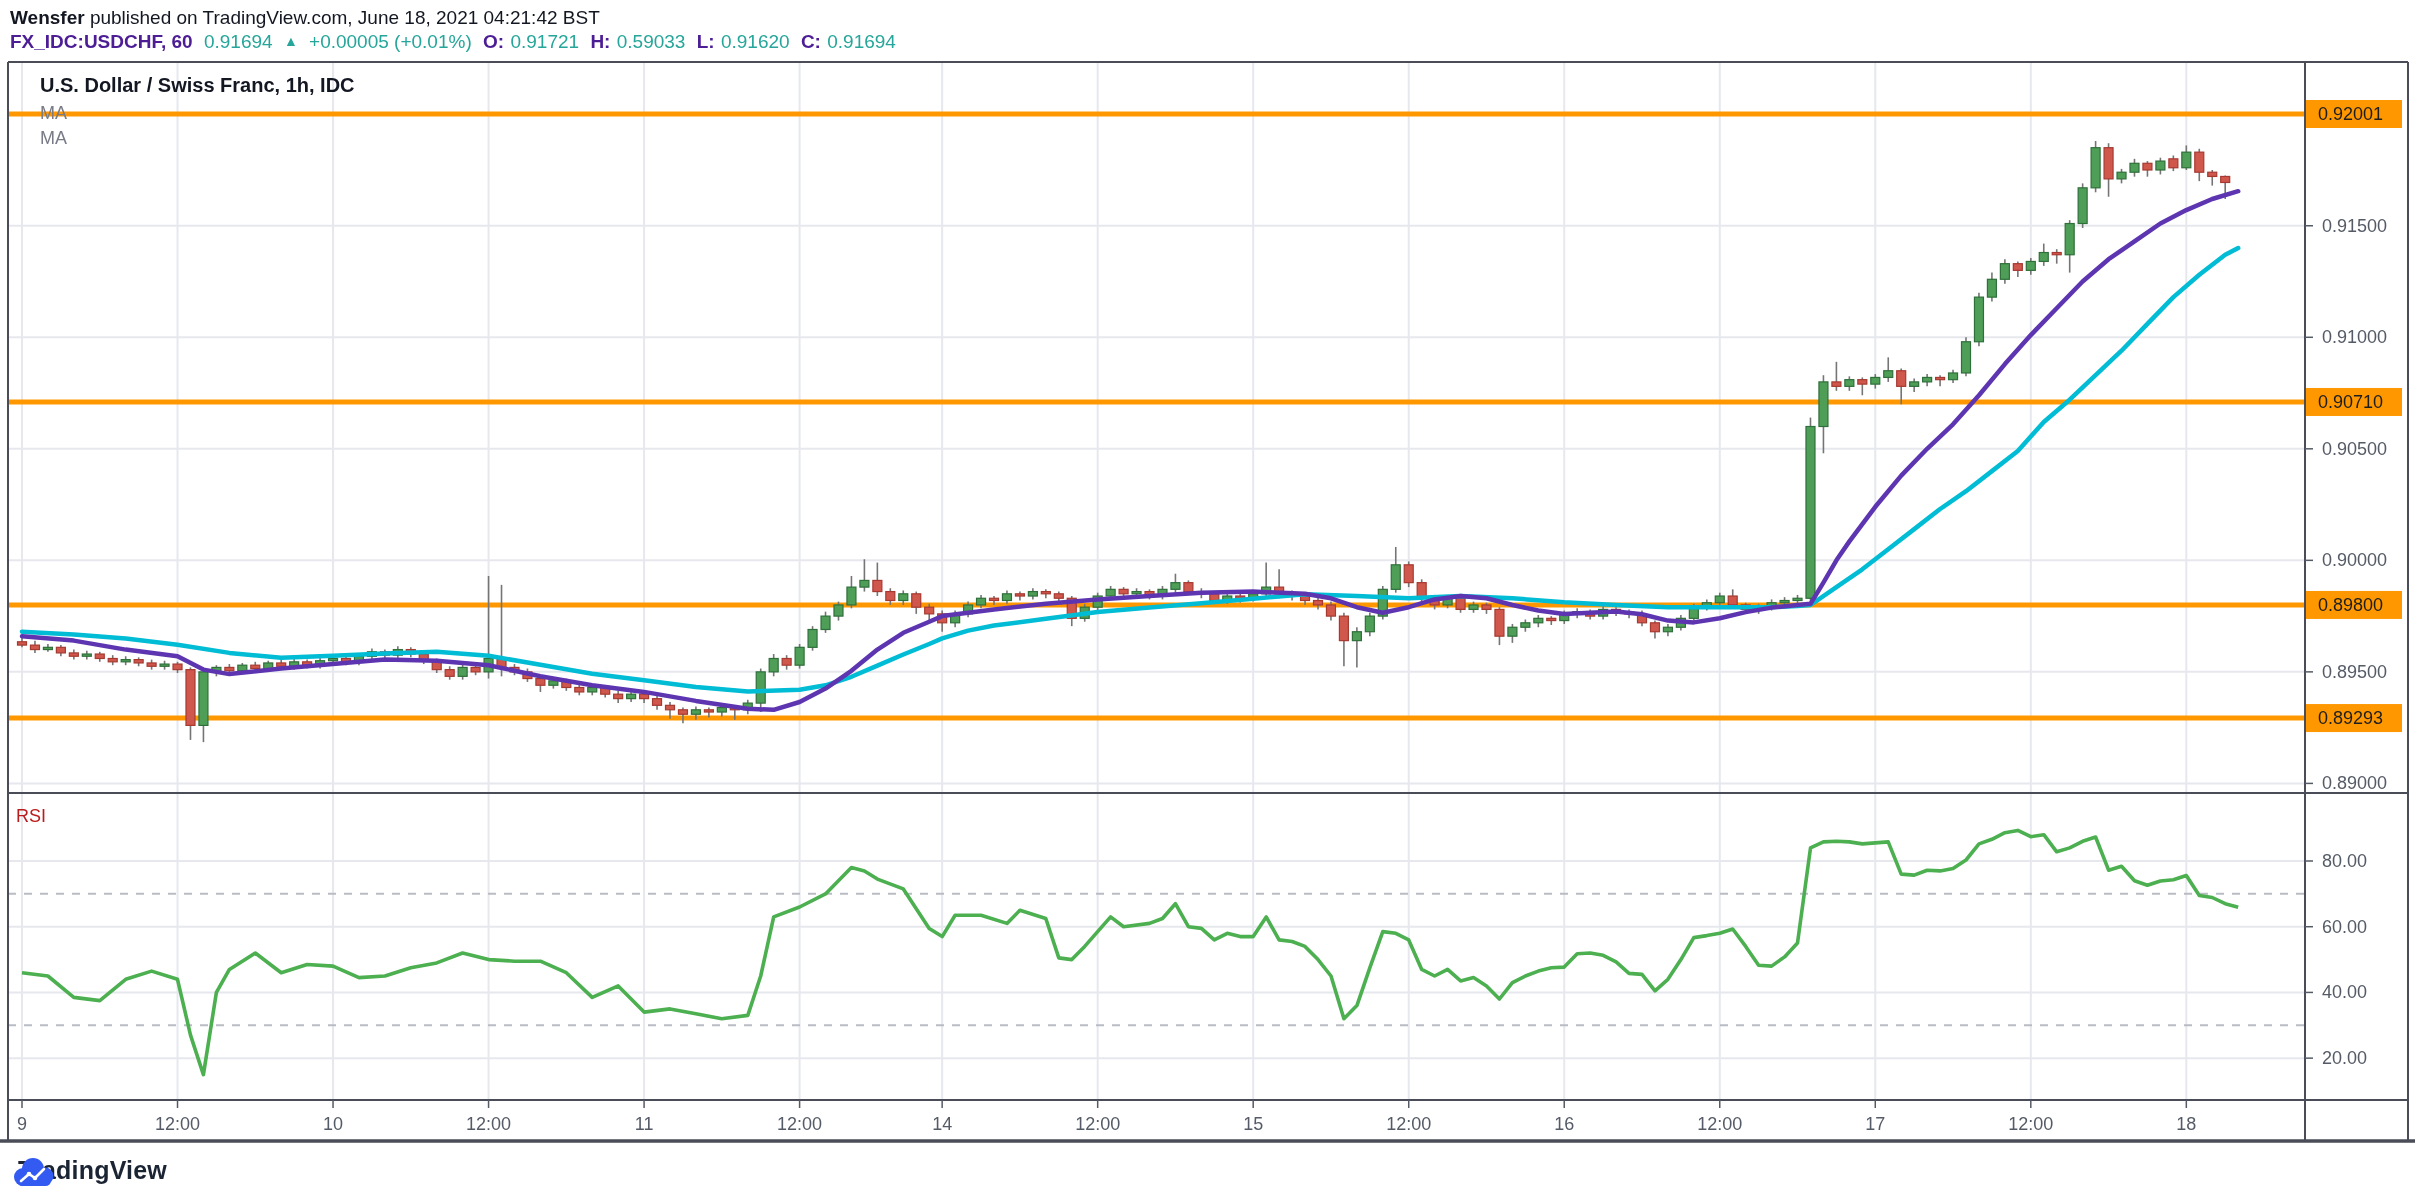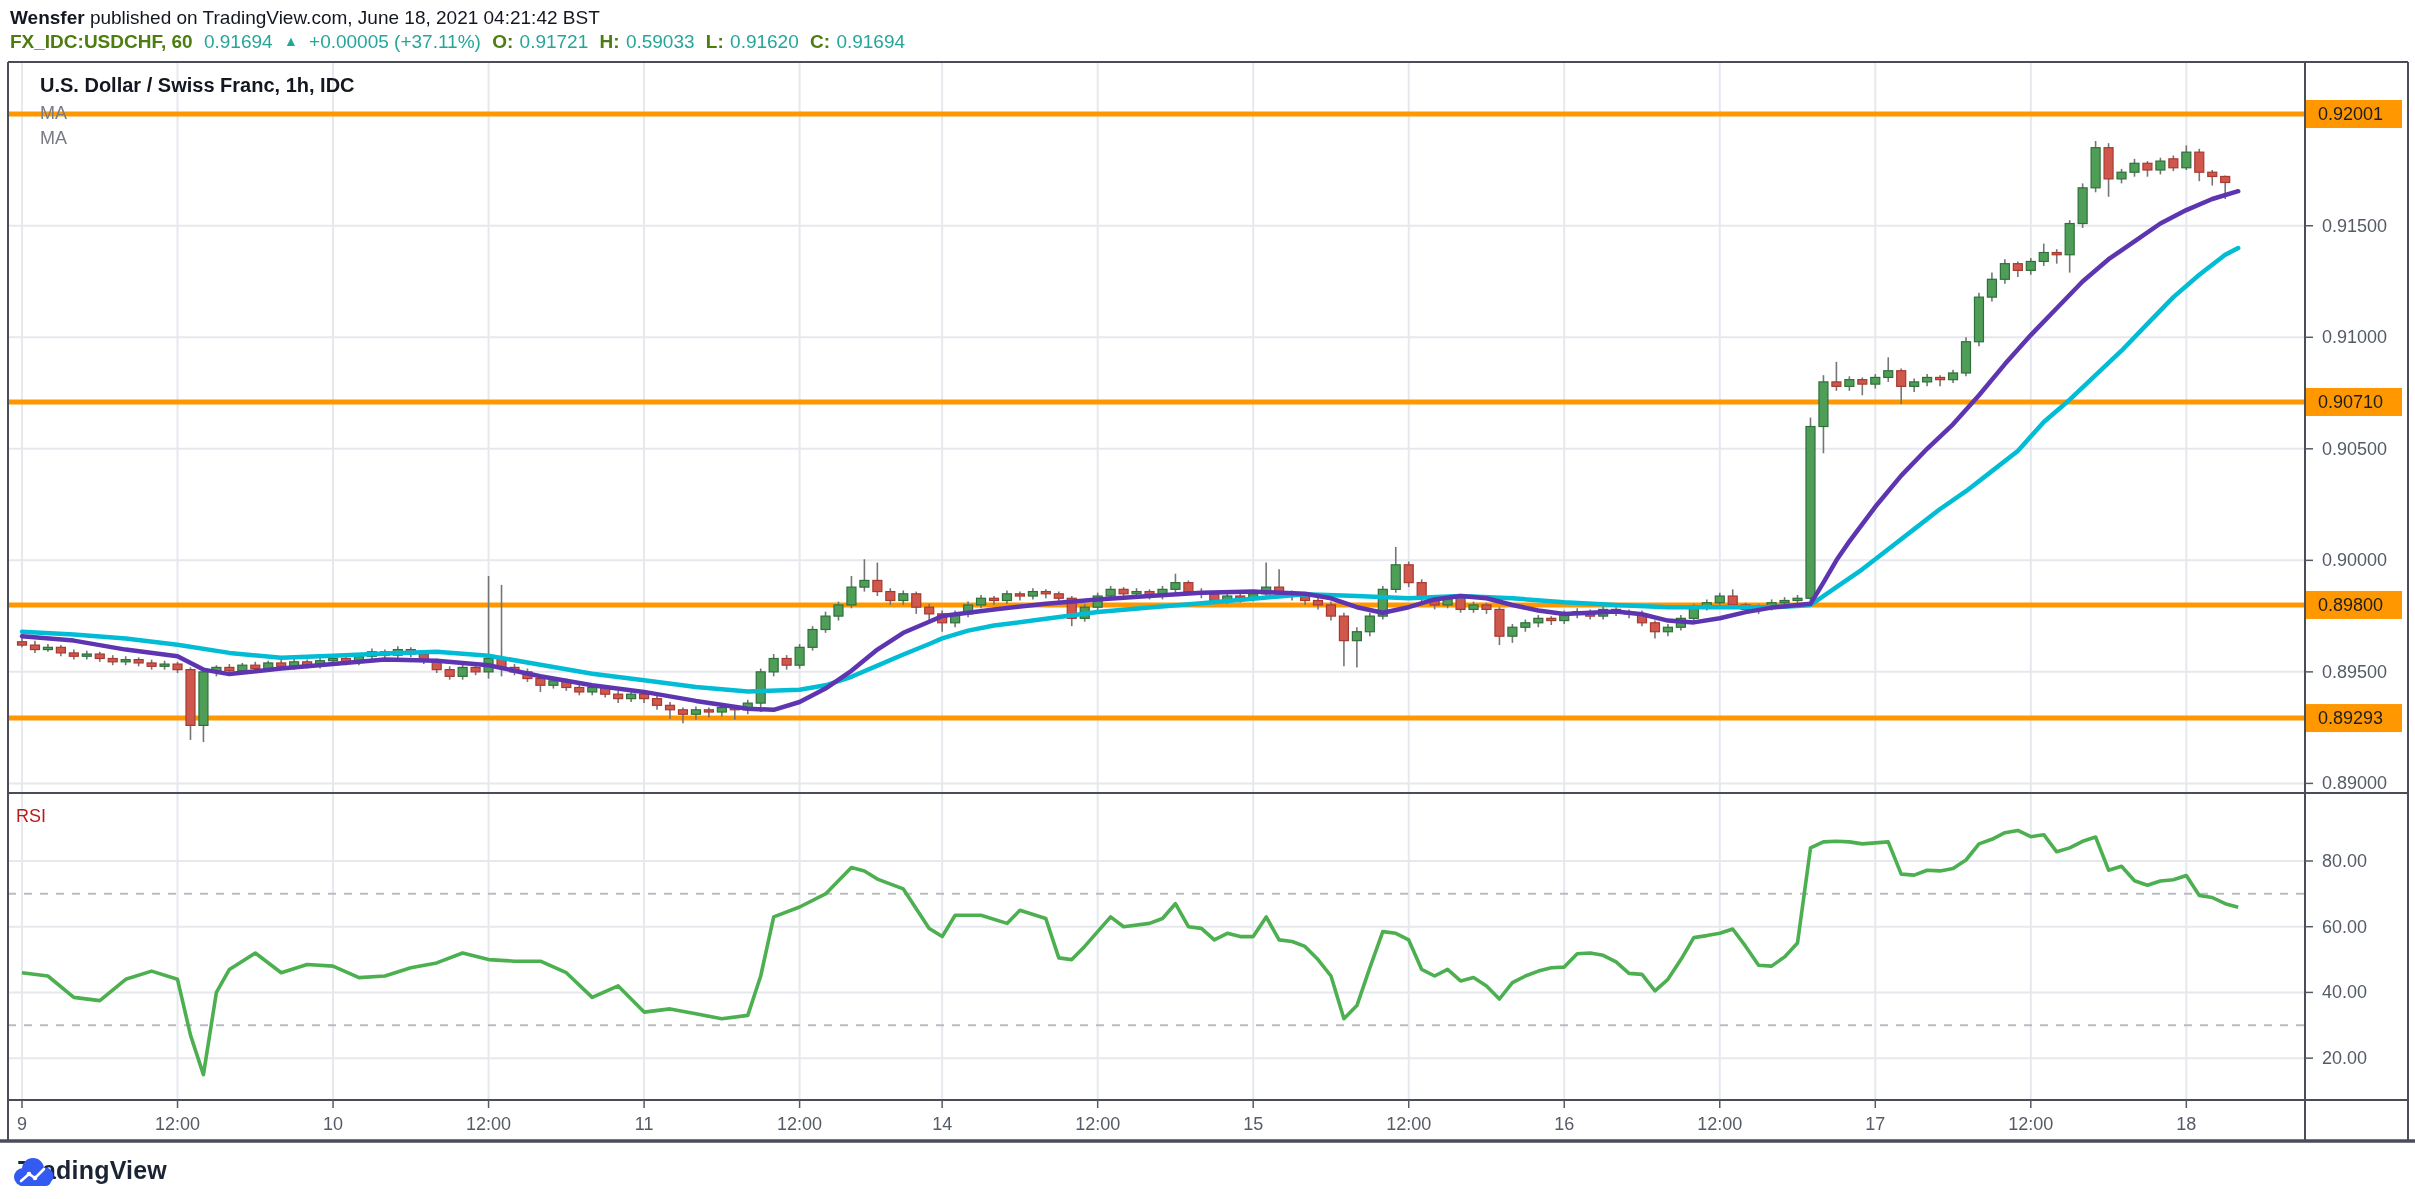--- a/index.html
+++ b/index.html
@@ -1,21 +1,21 @@
 <!DOCTYPE html>
 <html><head>
 <meta charset="utf-8">
 <style>
   html,body{margin:0;padding:0;background:#fff;}
   .stage{position:relative;width:2415px;height:1199px;background:#fff;
          font-family:"Liberation Sans",sans-serif;overflow:hidden;}
   .byline{position:absolute;left:10px;top:7px;font-size:19px;color:#131722;white-space:nowrap;text-align:right;}
   .byline .b{font-weight:bold;}
   .quote{position:absolute;left:10px;top:31px;font-size:19px;color:#131722;white-space:nowrap;}
-  .quote .b{font-weight:bold;color:#4d7c0f;}
+  .quote .b{font-weight:bold;color:#4c1d95;}
   .quote .teal{color:#26a69a;}
   .quote span{margin-right:6px;}
   .quote .lbl{margin-right:1px;}
   .tri{font-size:14px;position:relative;top:-2px;}
   .chart-title{position:absolute;left:24px;top:74px;font-size:20px;font-weight:bold;color:#131722;padding-left:16px;}
   .ma-label{position:absolute;left:40px;font-size:18px;color:#787b86;}
   .rsi-label{position:absolute;left:16px;top:806px;font-size:18px;color:#b91c1c;}
   svg{position:absolute;left:0;top:0;}
   svg text{font-family:"Liberation Sans",sans-serif;}
   .axis-txt{font-size:18px;fill:#555b66;}
@@ -29,21 +29,21 @@
 <div class="stage">
 
   <div class="byline">
     <span class="b">Wensfer</span><span> published on TradingView.com, June 18, 2021 04:21:42 BST</span>
   </div>
 
   <div class="quote">
     <span class="b">FX_IDC:USDCHF, 60</span>
     <span class="teal">0.91694</span>
     <span class="teal tri">▲</span>
-    <span class="teal">+0.00005 (+37.11%)</span>
+    <span class="teal">+0.00005 (+0.01%)</span>
     <span class="b lbl">O:</span>
     <span class="teal">0.91721</span>
     <span class="b lbl">H:</span>
     <span class="teal">0.59033</span>
     <span class="b lbl">L:</span>
     <span class="teal">0.91620</span>
     <span class="b lbl">C:</span>
     <span class="teal">0.91694</span>
   </div>
 

